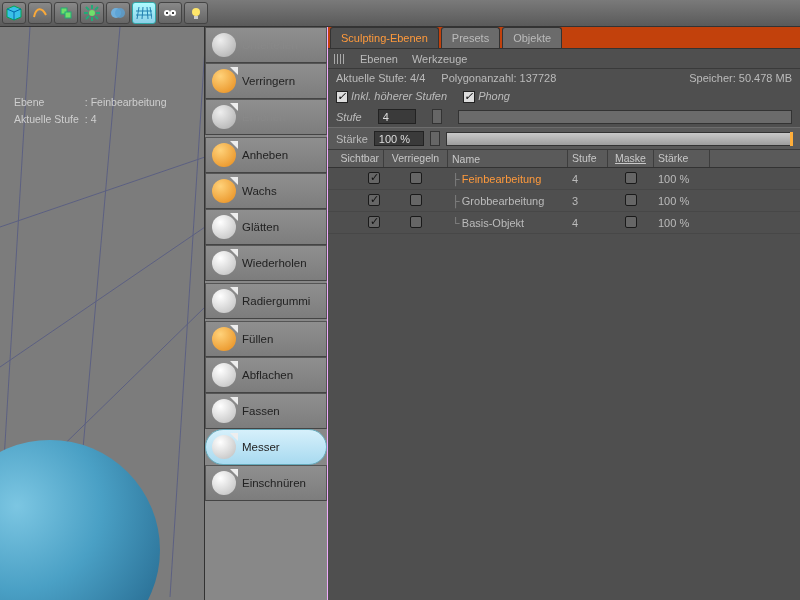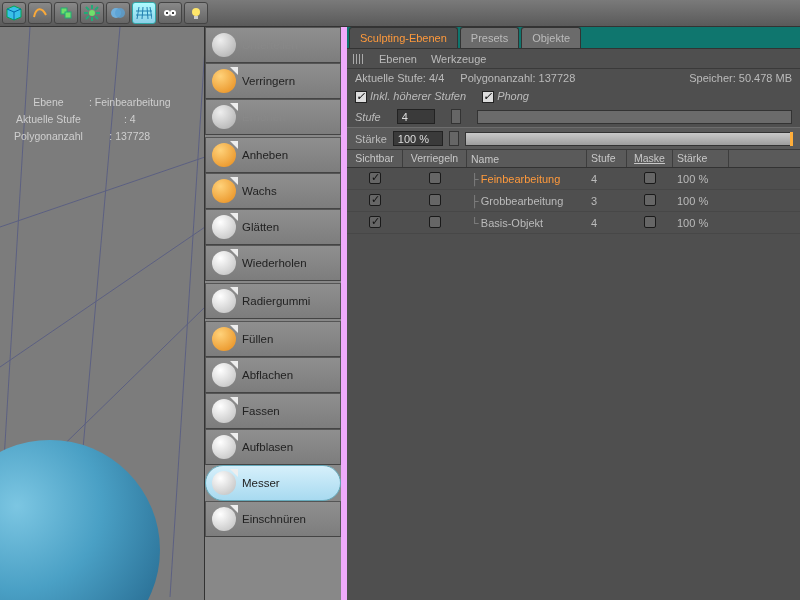--- a/index.html
+++ b/index.html
@@ -7,38 +7,38 @@
   body { background: #666; display: flex; flex-direction: column; }
 
   
   .top-toolbar { height: 27px; background: linear-gradient(#7a7a7a,#5a5a5a); display: flex; align-items: center; padding: 0 2px; gap: 2px; border-bottom: 1px solid #333; }
   .top-toolbar .tb-btn { width: 24px; height: 22px; background: linear-gradient(#888,#666); border: 1px solid #444; border-radius: 3px; display: flex; align-items: center; justify-content: center; }
   .top-toolbar .tb-btn.sel { background: linear-gradient(#aefbff,#8cd0e8); border-color: #3aa; }
 
   .main { flex: 1; display: flex; }
 
   
-  .viewport { width: 205px; background: #7c7c7c; position: relative; border-right: 1px solid #333; overflow: hidden; text-align: center; }
+  .viewport { width: 205px; background: #7c7c7c; position: relative; border-right: 1px solid #333; overflow: hidden; }
   .viewport svg.grid { position: absolute; inset: 0; }
   .hud { position: absolute; top: 66px; left: 12px; color: #cfcfcf; font-size: 10.5px; line-height: 15px; }
   .hud td { padding-right: 4px; }
   .blob { position: absolute; left: -60px; bottom: -60px; width: 220px; height: 220px; border-radius: 50%; background: radial-gradient(circle at 35% 30%, #7cc6e2 0%, #4aa0c5 40%, #2a7096 80%); }
 
   
-  .toolpanel { width: 142px; background: #888; border-right: 6px solid #f0abfc; display: flex; flex-direction: column; }
+  .toolpanel { width: 123px; background: #888; border-right: 1px solid #f0abfc; display: flex; flex-direction: column; }
   .toolgroup { display: flex; flex-direction: column; margin-bottom: 2px; }
   .tool-btn { height: 36px; display: flex; align-items: center; gap: 6px; padding: 0 6px; background: linear-gradient(#8f8f8f,#7d7d7d); border: 1px solid #555; border-bottom-color: #444; color: #222; font-size: 11.5px; cursor: pointer; }
   .tool-btn.dim { color: #888; }
   .tool-btn.sel { background: linear-gradient(#d6f0fb,#a8daf0); border-color: #6ab; border-radius: 18px; }
   .tool-ico { width: 24px; height: 24px; border-radius: 50%; flex-shrink: 0; position: relative; }
   .corner { position: absolute; right: -2px; top: -2px; width: 0; height: 0; border: 4px solid transparent; border-right-color: #eee; border-top-color: #eee; }
 
   
   .panel { flex: 1; background: #4f4f4f; display: flex; flex-direction: column; }
-  .tabbar { height: 22px; background: #0f766e; display: flex; align-items: flex-end; border-bottom: 1px solid #333; }
+  .tabbar { height: 22px; background: #c2410c; display: flex; align-items: flex-end; border-bottom: 1px solid #333; }
   .tab { padding: 4px 10px; background: #6b6b6b; border: 1px solid #333; border-bottom: none; border-radius: 3px 3px 0 0; margin-left: 2px; color: #bbb; cursor: pointer; }
   .tab.active { background: #4f4f4f; color: #ff9a3c; }
   .subtab { height: 20px; display: flex; align-items: center; padding: 0 6px; gap: 14px; background: #4f4f4f; border-bottom: 1px solid #3a3a3a; }
   .subtab span.grip { display: inline-block; width: 12px; height: 10px; background: repeating-linear-gradient(90deg,#aaa 0 1px,transparent 1px 3px); }
 
   .row { display: flex; align-items: center; padding: 3px 8px; gap: 16px; }
   .row label { white-space: nowrap; font-style: italic; }
   .chk { width: 12px; height: 12px; border: 1px solid #222; background: #ddd; display: inline-block; vertical-align: middle; position: relative; }
   .chk.checked::after { content: '✓'; position: absolute; left: 0; top: -2px; font-size: 11px; color: #000; }
   .numfield { background: #3a3a3a; border: 1px solid #222; color: #ddd; padding: 1px 4px; height: 15px; width: 38px; text-align: left; }
@@ -47,21 +47,21 @@
   .slider .fill { position: absolute; inset: 0; background: linear-gradient(#c9c9c9,#9e9e9e); }
   .slider .cap { position: absolute; right: -2px; top: -1px; bottom: -1px; width: 3px; background: #ffae3a; }
 
   .strengthbar { background: #5a5a5a; border-top: 1px solid #6d6d6d; border-bottom: 1px solid #3a3a3a; padding: 3px 8px; display: flex; align-items: center; gap: 6px; }
 
   .tbl { flex: 1; overflow: auto; }
   .tbl-head { display: flex; background: #5a5a5a; border-bottom: 1px solid #333; height: 18px; }
   .tbl-head div { padding: 2px 4px; border-right: 1px solid #3d3d3d; font-size: 10.5px; color: #c8c8c8; }
   .tbl-row { display: flex; align-items: center; height: 22px; border-bottom: 1px solid #474747; }
   .tbl-row div { padding: 0 4px; }
-  .col-sicht { width: 56px; text-align: center; }
+  .col-sicht { width: 56px; text-align: right; }
   .col-verr  { width: 64px; text-align: center; }
   .col-name  { width: 120px; display: flex; align-items: center; gap: 2px; }
   .col-stufe { width: 40px; }
   .col-maske { width: 46px; text-align: center; text-decoration: underline; }
   .col-stark { width: 56px; }
   .layer-name { padding: 0; }
   .layer-name.selected { color: #ff9a3c; }
   .rowchk { width: 12px; height: 12px; border: 1px solid #1a1a1a; border-radius: 2px; background: #666; display: inline-block; position: relative; }
   .rowchk.on::after { content: '✓'; position: absolute; left: 1px; top: -2px; font-size: 11px; color: #111; }
   .branch { color: #888; font-size: 11px; }
@@ -154,24 +154,20 @@
     <table class="hud">
       <tbody>
           <tr>
             <td>Ebene</td>
             <td>: <span>Feinbearbeitung</span></td>
           </tr>
       <tr>
             <td>Aktuelle Stufe</td>
             <td>: <span>4</span></td>
           </tr>
-      <tr>
-            <td>Polygonanzahl</td>
-            <td>: <span>137728</span></td>
-          </tr>
     </tbody>
       </table>
   </div>
 
   <div class="toolpanel">
     <div class="toolgroup">
       <div class="tool-btn dim">
           <span class="tool-ico" style="background:radial-gradient(circle at 35% 30%,#eee,#aaa);"></span>
           <span>Unterteilen</span>
         </div>
@@ -233,26 +229,20 @@
           <span class="tool-ico" style="background:radial-gradient(circle at 35% 30%,#fff,#bbb);">
             <span class="corner"></span>
           </span>
           <span>Abflachen</span>
         </div>
       <div class="tool-btn">
           <span class="tool-ico" style="background:radial-gradient(circle at 35% 30%,#fff,#bbb);">
             <span class="corner"></span>
           </span>
           <span>Fassen</span>
-        </div>
-      <div class="tool-btn">
-          <span class="tool-ico" style="background:radial-gradient(circle at 35% 30%,#fff,#bbb);">
-            <span class="corner"></span>
-          </span>
-          <span>Aufblasen</span>
         </div>
       <div class="tool-btn sel">
           <span class="tool-ico" style="background:radial-gradient(circle at 35% 30%,#fff,#bbb);">
             <span class="corner"></span>
           </span>
           <span>Messer</span>
         </div>
       <div class="tool-btn">
           <span class="tool-ico" style="background:radial-gradient(circle at 35% 30%,#fff,#bbb);">
             <span class="corner"></span>

